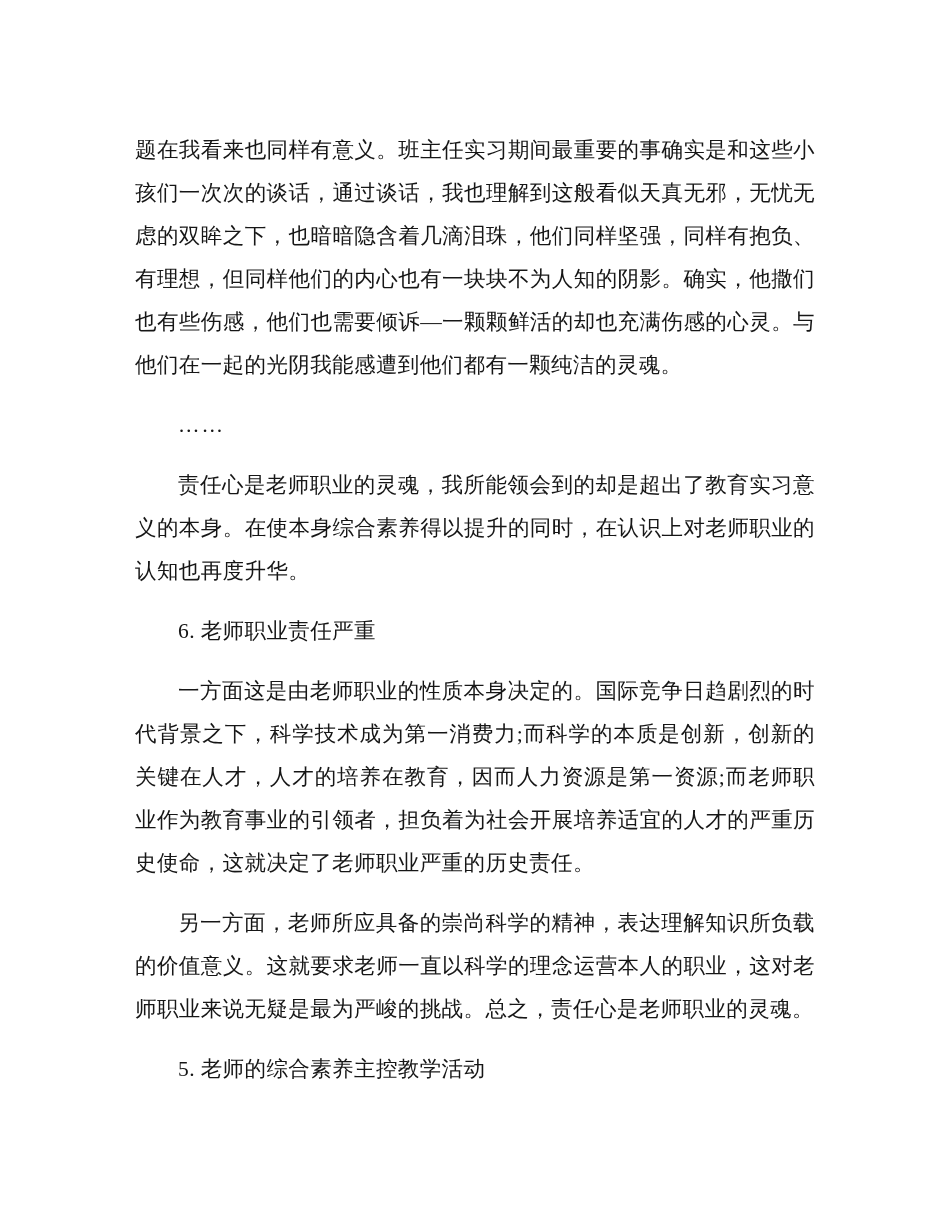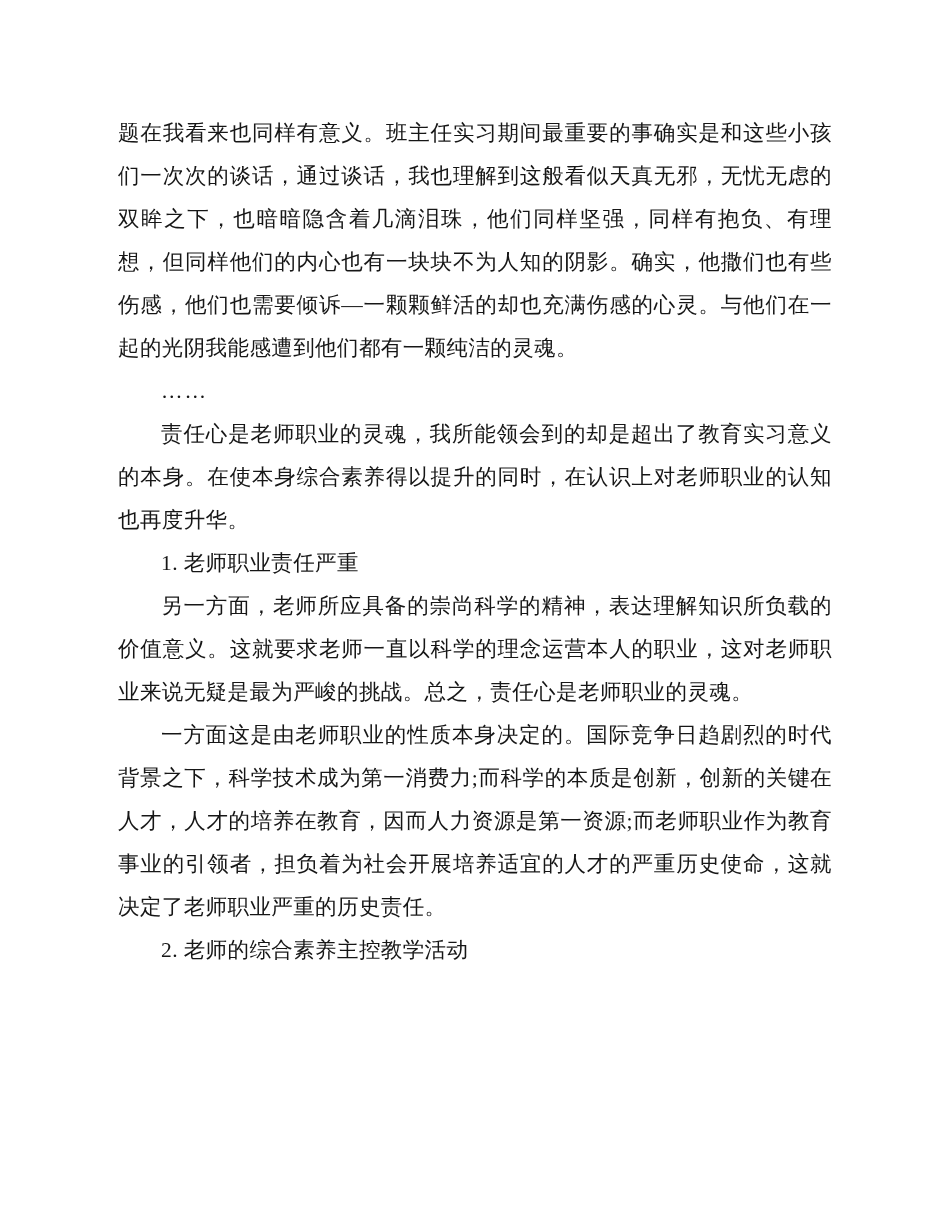--- a/index.html
+++ b/index.html
@@ -24,38 +24,38 @@
   }
   .doc-body {
     font-size: 21.5px;
     line-height: 43px;
     text-align: justify;
     text-justify: inter-ideograph;
     letter-spacing: 0.4px;
     color: #161616;
   }
   .para {
-    margin: 0;
+    margin: 17px;
     text-indent: 2em;
   }
   .para.no-indent {
     text-indent: 0;
   }
   .para.dots {
     text-indent: 2em;
     letter-spacing: 2px;
   }
 </style>
 </head>
 <body>
 
 <div class="page">
   <div class="doc-body">
     <p class="para no-indent">题在我看来也同样有意义。班主任实习期间最重要的事确实是和这些小孩们一次次的谈话，通过谈话，我也理解到这般看似天真无邪，无忧无虑的双眸之下，也暗暗隐含着几滴泪珠，他们同样坚强，同样有抱负、有理想，但同样他们的内心也有一块块不为人知的阴影。确实，他撒们也有些伤感，他们也需要倾诉—一颗颗鲜活的却也充满伤感的心灵。与他们在一起的光阴我能感遭到他们都有一颗纯洁的灵魂。</p>
     <p class="para dots">……</p>
     <p class="para">责任心是老师职业的灵魂，我所能领会到的却是超出了教育实习意义的本身。在使本身综合素养得以提升的同时，在认识上对老师职业的认知也再度升华。</p>
-    <p class="para">1. 老师职业责任严重</p>
+    <p class="para">6. 老师职业责任严重</p>
+    <p class="para">一方面这是由老师职业的性质本身决定的。国际竞争日趋剧烈的时代背景之下，科学技术成为第一消费力;而科学的本质是创新，创新的关键在人才，人才的培养在教育，因而人力资源是第一资源;而老师职业作为教育事业的引领者，担负着为社会开展培养适宜的人才的严重历史使命，这就决定了老师职业严重的历史责任。</p>
     <p class="para">另一方面，老师所应具备的崇尚科学的精神，表达理解知识所负载的价值意义。这就要求老师一直以科学的理念运营本人的职业，这对老师职业来说无疑是最为严峻的挑战。总之，责任心是老师职业的灵魂。</p>
-    <p class="para">一方面这是由老师职业的性质本身决定的。国际竞争日趋剧烈的时代背景之下，科学技术成为第一消费力;而科学的本质是创新，创新的关键在人才，人才的培养在教育，因而人力资源是第一资源;而老师职业作为教育事业的引领者，担负着为社会开展培养适宜的人才的严重历史使命，这就决定了老师职业严重的历史责任。</p>
-    <p class="para">2. 老师的综合素养主控教学活动</p>
+    <p class="para">5. 老师的综合素养主控教学活动</p>
 
   </div>
 </div>
 
 </body></html>

